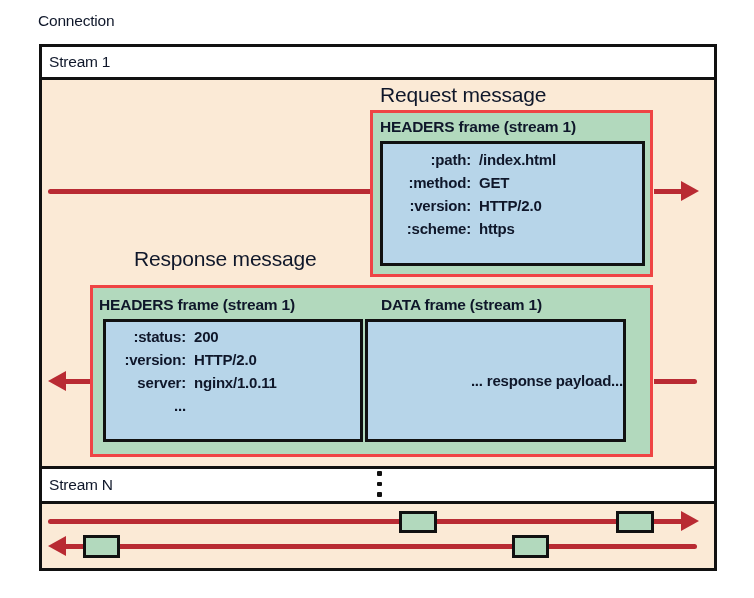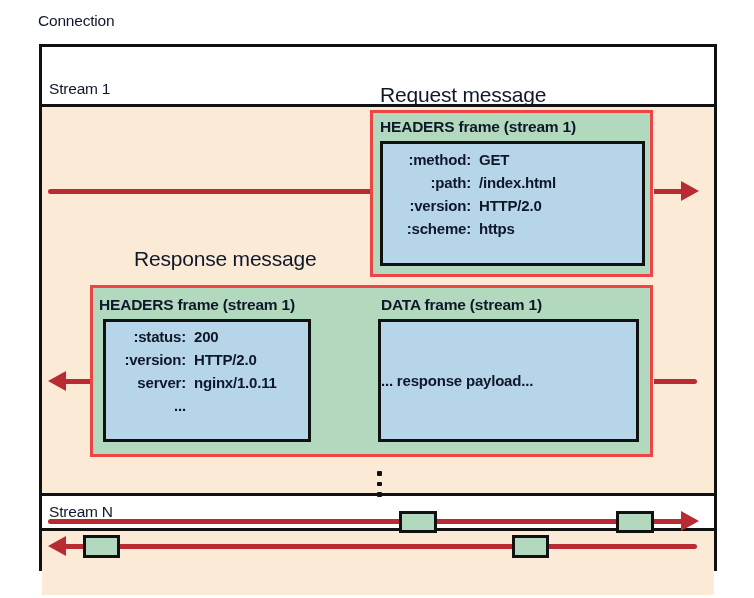--- a/index.html
+++ b/index.html
@@ -25,21 +25,21 @@
   .outer-box {
     left: 39px; top: 44px;
     width: 678px; height: 527px;
     border: 3px solid #111111;
     background: #ffffff;
     box-sizing: border-box;
     z-index: 1;
   }
 
   
-  .band { box-sizing: border-box; z-index: 2; margin-top: 27px; }
+  .band { box-sizing: border-box; z-index: 2; }
   .stream1-header {
     left: 42px; top: 47px; width: 672px; height: 33px;
     background: #ffffff; border-bottom: 3px solid #111111;
     font-size: 15.5px; line-height: 30px; padding-left: 7px;
   }
   .stream1-body {
     left: 42px; top: 80px; width: 672px; height: 386px;
     background: #fbead6;
   }
   .streamN-header {
@@ -105,24 +105,24 @@
   .resp-title-headers { left: 6px;   top: 8px; }
   .resp-title-data    { left: 288px; top: 8px; }
 
   
   .msg-box {
     background: #b7d5e9;
     border: 3px solid #111111;
     box-sizing: border-box;
   }
   .req-blue  { left: 7px;   top: 28px; width: 265px; height: 125px; padding-top: 4px; }
-  .resp-blue1{ left: 10px;  top: 31px; width: 208px; height: 123px; padding-top: 3px; }
+  .resp-blue1{ left: 10px;  top: 31px; width: 260px; height: 123px; padding-top: 3px; }
   .resp-blue2{
-    left: 285px; top: 31px; width: 261px; height: 123px;
-    display: flex; align-items: center; justify-content: flex-start;
+    left: 272px; top: 31px; width: 261px; height: 123px;
+    display: flex; align-items: center; justify-content: flex-end;
     font-size: 15px;
   }
 
   
   .kv { display: grid; column-gap: 8px; font-size: 15px; line-height: 23px; }
   .req-blue .kv  { grid-template-columns: 88px 1fr; }
   .resp-blue1 .kv{ grid-template-columns: 80px 1fr; }
   .kv .k { text-align: right; white-space: pre; }
   .kv .v { text-align: left;  white-space: pre; }
 
@@ -171,26 +171,26 @@
   <div class="abs arrow-line cap-left req-line-left"></div>
   <div class="abs arrow-line req-line-right"></div>
   <div class="abs arrow-head head-right req-head"></div>
 
   <div class="abs msg-label req-msg-label">Request message</div>
 
   <div class="abs frame-box req-frame">
     <div class="frame-title">HEADERS frame (stream 1)</div>
     <div class="abs msg-box req-blue">
       <div class="kv">
+        <span class="k">:path:</span>
+        <span class="v">/index.html</span>
+      </div>
+      <div class="kv">
         <span class="k">:method:</span>
         <span class="v">GET</span>
-      </div>
-      <div class="kv">
-        <span class="k">:path:</span>
-        <span class="v">/index.html</span>
       </div>
       <div class="kv">
         <span class="k">:version:</span>
         <span class="v">HTTP/2.0</span>
       </div>
       <div class="kv">
         <span class="k">:scheme:</span>
         <span class="v">https</span>
       </div>
     </div>

